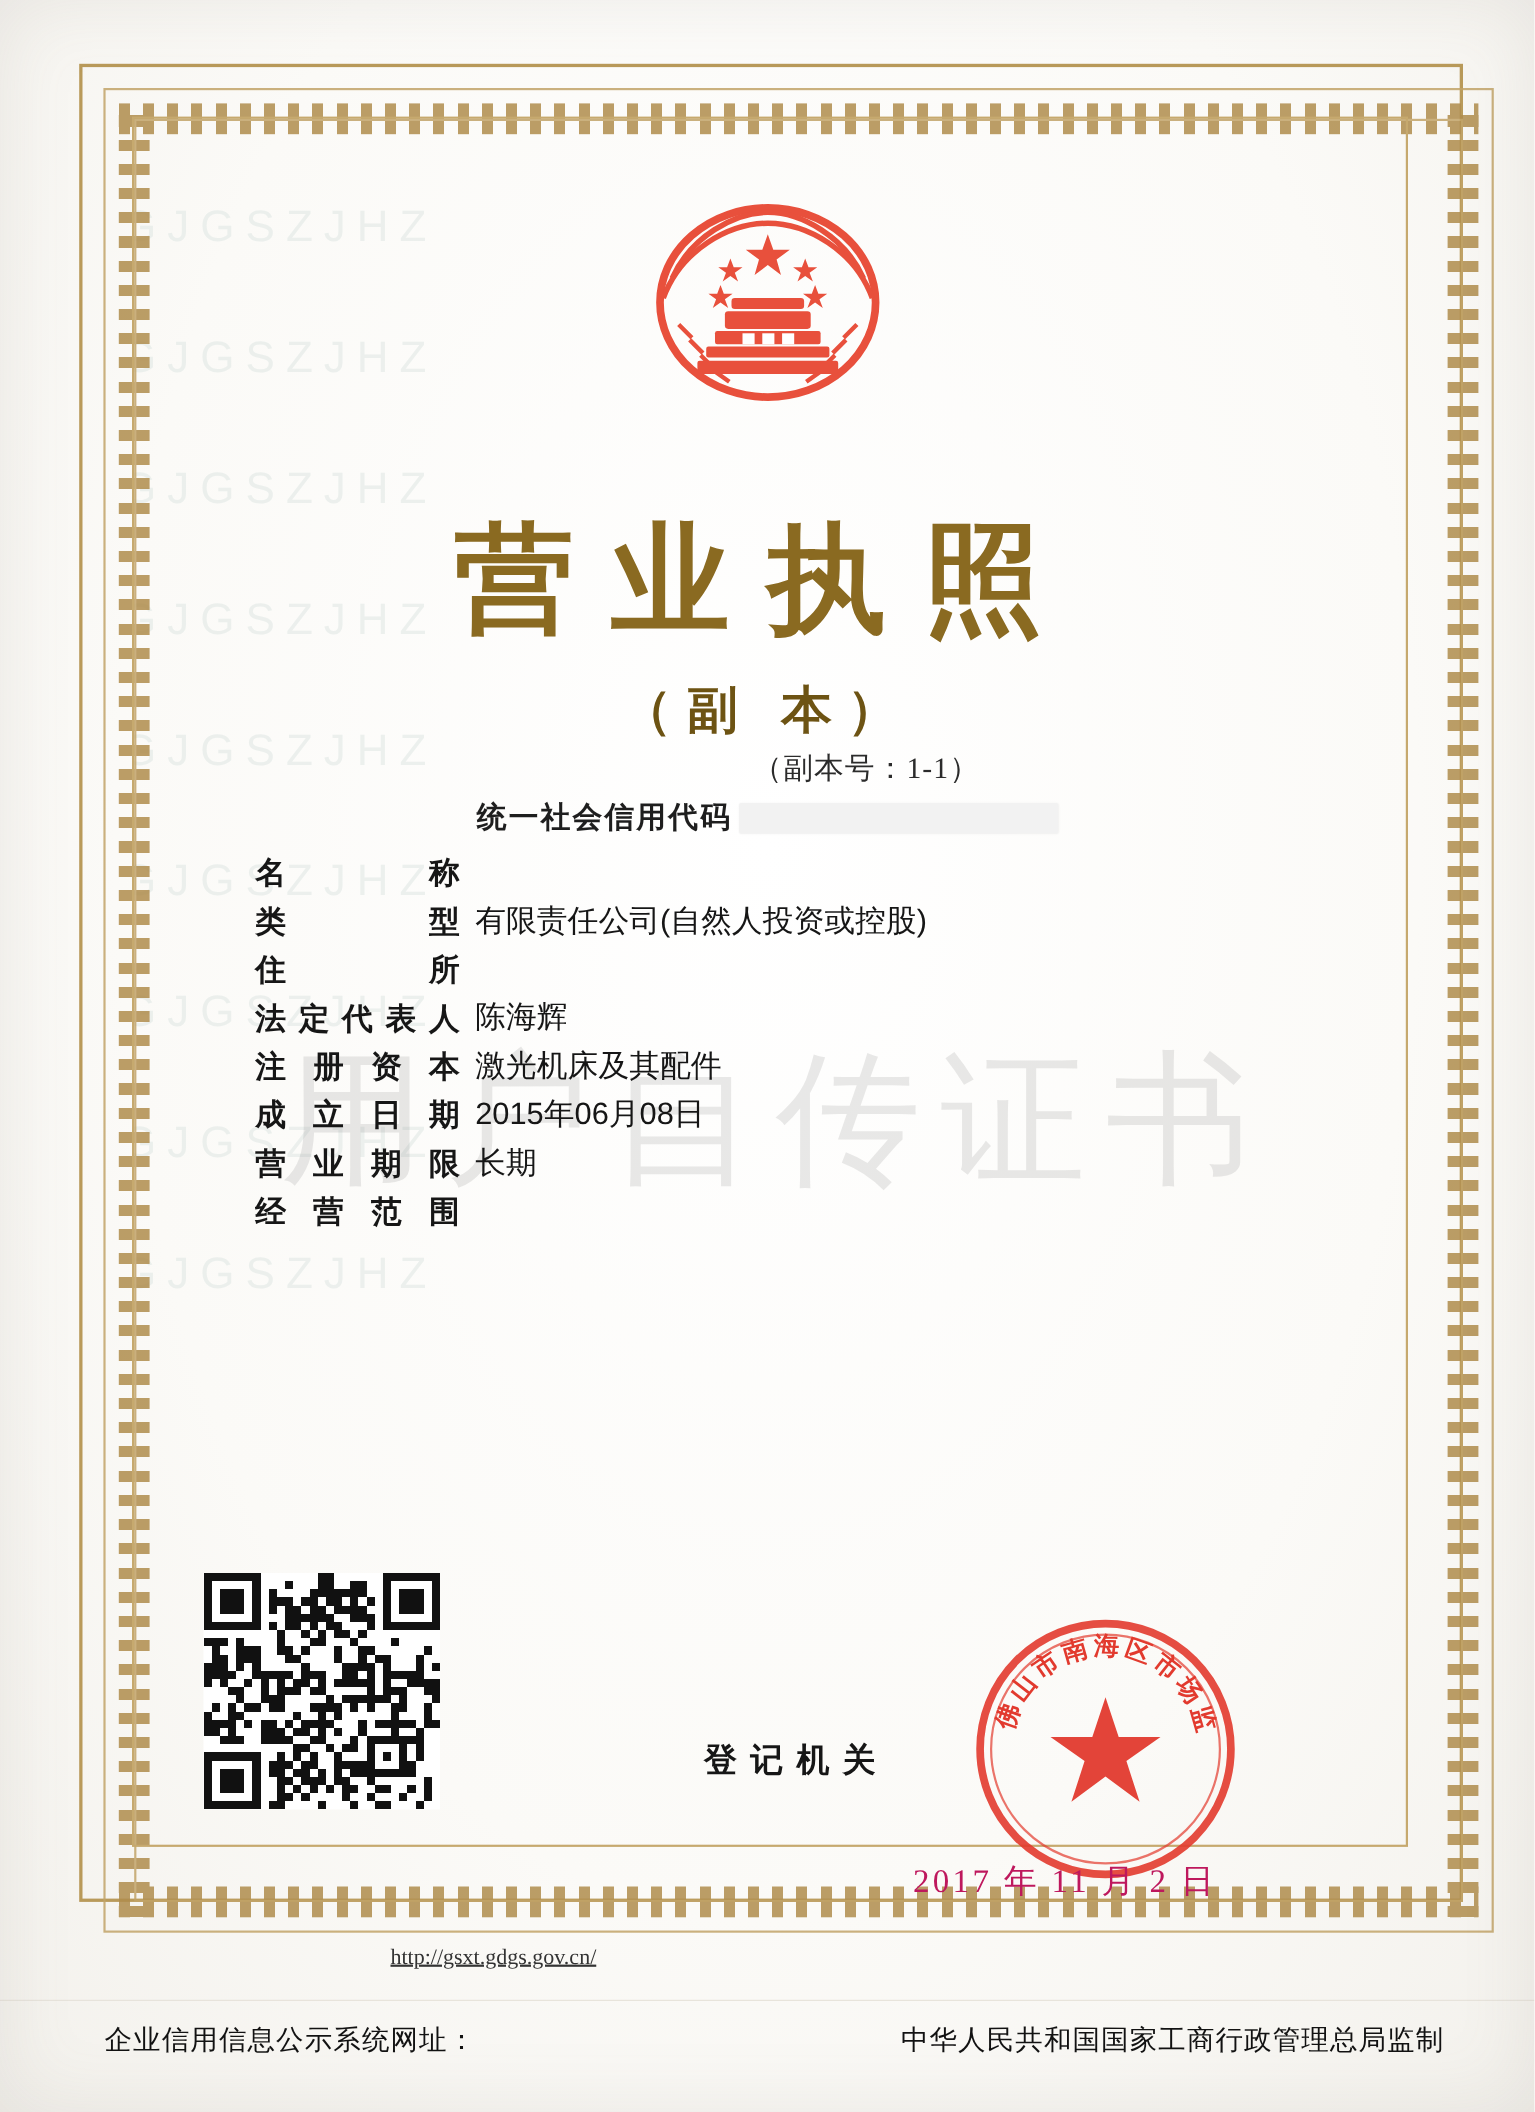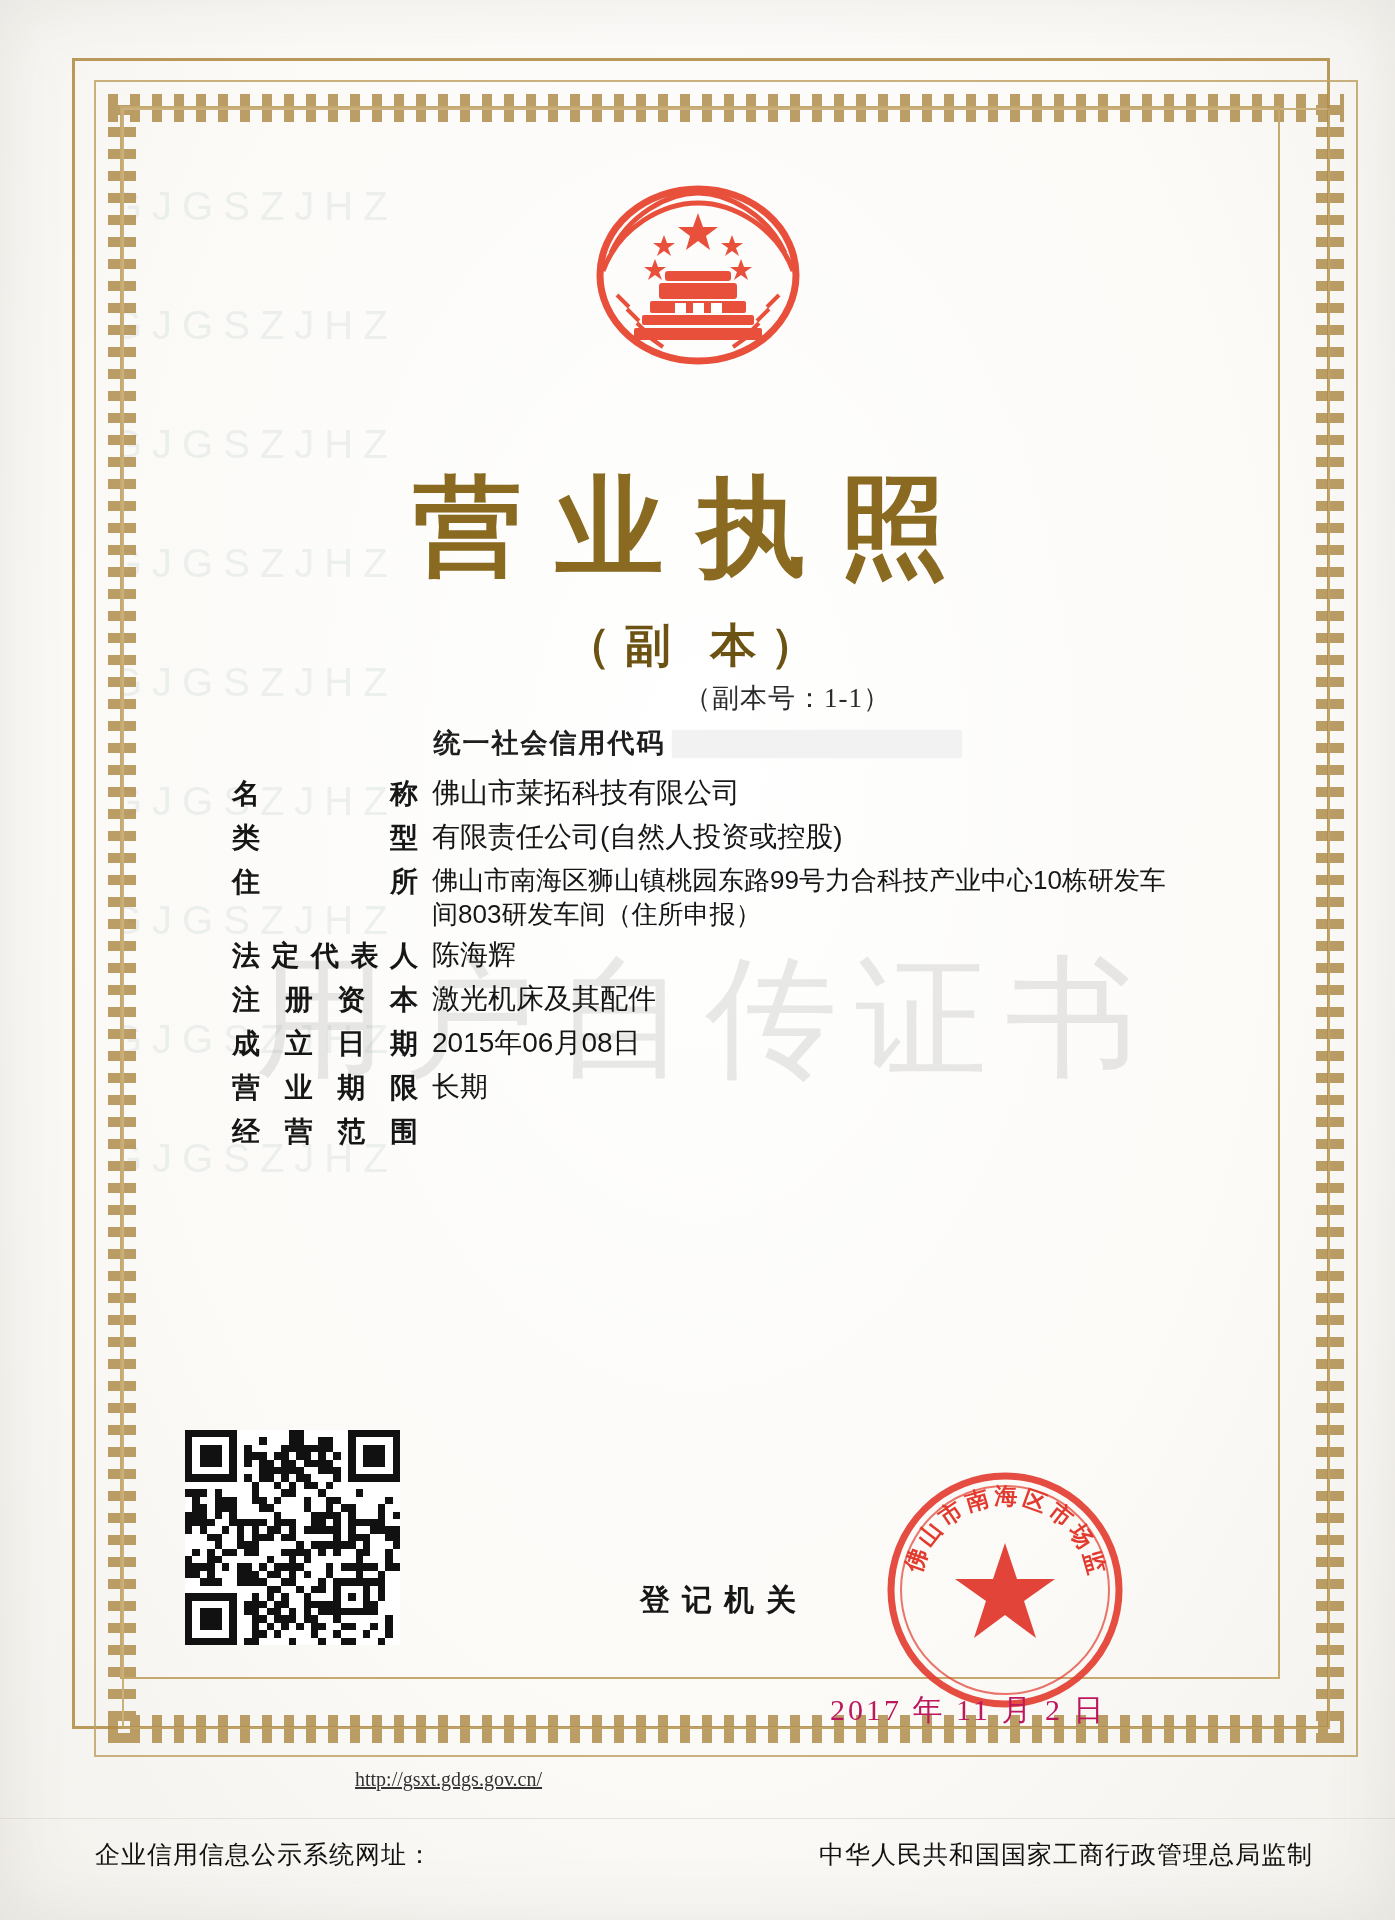--- a/index.html
+++ b/index.html
@@ -220,37 +220,35 @@
 
 <div class="watermark">用户自传证书</div>
 
 <div class="fields">
 
   <div class="field">
     <div class="f-label">
       <span>名</span>
       <span>称</span>
     </div>
-    <div class="f-value">佛山市莱拓科技有限公司</div>
   </div>
 
   <div class="field">
     <div class="f-label">
       <span>类</span>
       <span>型</span>
     </div>
     <div class="f-value">有限责任公司(自然人投资或控股)</div>
   </div>
 
   <div class="field">
     <div class="f-label">
       <span>住</span>
       <span>所</span>
     </div>
-    <div class="f-value small" style="max-width:760px">佛山市南海区狮山镇桃园东路99号力合科技产业中心10栋研发车间803研发车间（住所申报）</div>
   </div>
 
   <div class="field">
     <div class="f-label">
       <span>法</span>
       <span>定</span>
       <span>代</span>
       <span>表</span>
       <span>人</span>
     </div>

